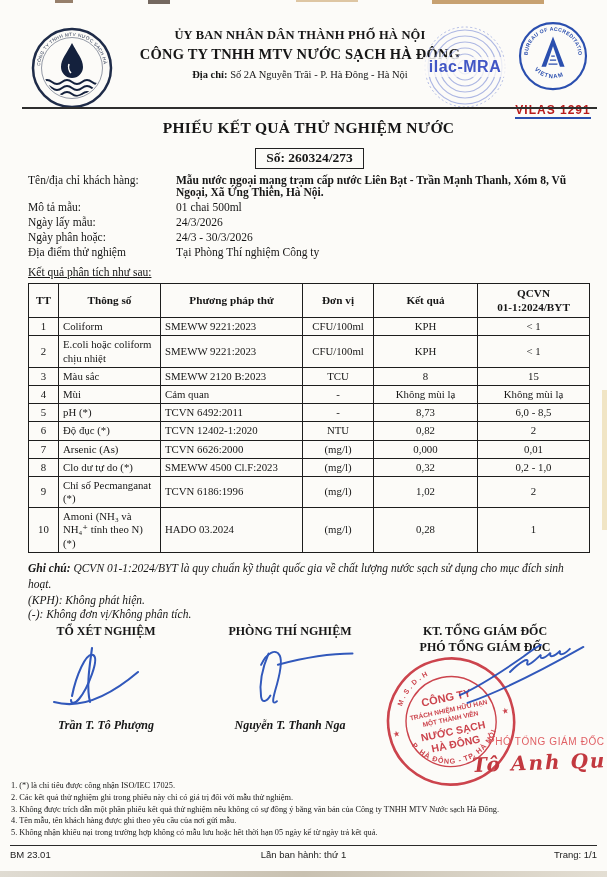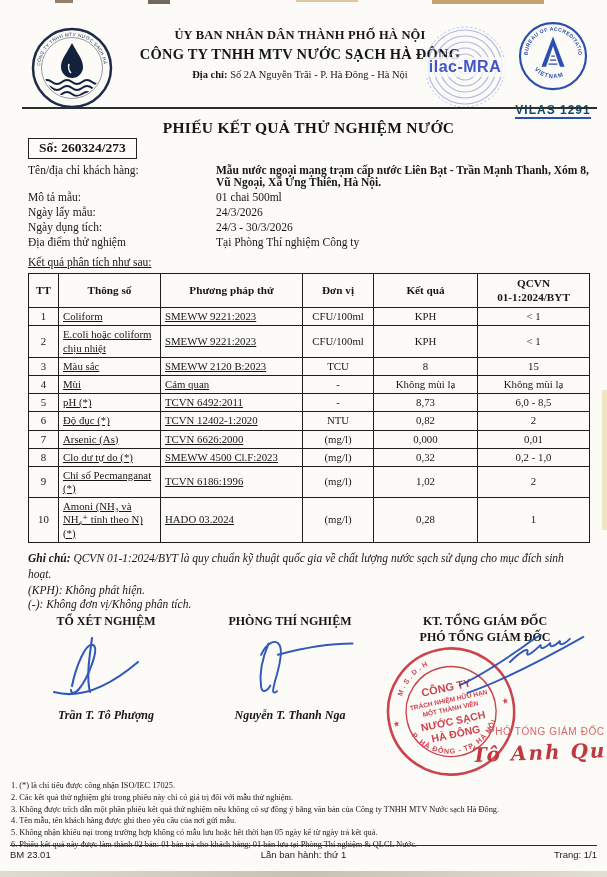--- a/index.html
+++ b/index.html
@@ -10,41 +10,41 @@
   
   .logo{position:absolute;left:30px;top:26px;}
   .hc{position:absolute;left:118px;top:28px;width:364px;text-align:center;}
   .org{font-size:12.5px;font-weight:bold;letter-spacing:.2px;}
   .company{font-size:14.5px;font-weight:bold;margin-top:3px;letter-spacing:.2px;}
   .addr{font-size:10.5px;margin-top:6px;}
   .contact{font-size:10.5px;margin-top:6px;}
   .b{font-weight:bold;}
   .ilac{position:absolute;left:423px;top:25px;}
   .vilas{position:absolute;left:506px;top:18px;width:94px;text-align:center;}
-  .vilas-code{font-family:"Liberation Sans",sans-serif;color:#0c4a6e;font-weight:bold;
+  .vilas-code{font-family:"Liberation Sans",sans-serif;color:#b91c1c;font-weight:bold;
               font-size:12px;border-bottom:2px solid #2b4faf;display:inline-block;letter-spacing:1px;margin-top:1px;}
   .hrule{position:absolute;top:107px;left:22px;right:10px;border-top:2px solid #2e2e2e;}
   
   .body-col{position:absolute;top:119px;left:28px;width:561px;}
   .title{text-align:center;font-size:15.5px;font-weight:bold;letter-spacing:.3px;}
-  .docno-row{display:flex;justify-content:flex-start;margin-top:1px;margin-right:-2px;}
+  .docno-row{display:flex;justify-content:center;margin-top:11px;margin-right:-2px;}
   .docno{border:1.6px solid #222;padding:1px 10px 2px;font-weight:bold;font-size:13.5px;}
   .info{margin-top:5px;font-size:11.5px;}
   .irow{display:flex;margin-top:3px;}
   .ilabel{width:148px;flex:none;}
-  .ival{flex:1;margin-left:40px;}
+  .ival{flex:1;}
   .ival.bold{font-weight:bold;}
   .result-intro{margin-top:8px;font-size:11.5px;text-decoration:underline;}
   
   table{margin-top:5px;border-collapse:collapse;table-layout:fixed;width:561px;font-size:10.8px;}
   th,td{border:1px solid #1d1d1d;padding:2px 4px;line-height:1.22;overflow:hidden;}
   th{font-weight:bold;text-align:center;font-size:11.2px;padding:3px 2px;}
   th .l2{display:block;}
   td.ct{text-align:center;}
-  td.lt{text-align:left;text-decoration:underline;}
+  td.lt{text-align:left;}
   
   .notes{margin-top:7px;font-style:italic;font-size:11.5px;line-height:1.4;}
   .notes .nb{font-weight:bold;}
   .note-line{margin-top:2px;font-style:italic;font-size:11.5px;}
   .date-line{text-align:right;font-weight:bold;font-style:italic;font-size:12px;margin-top:6px;padding-right:2px;}
   
   .sigs{position:relative;height:160px;margin-top:4px;}
   .sig-col{position:absolute;text-align:center;top:0;}
   .sc1{left:2px;width:152px;}
   .sc2{left:178px;width:168px;}
@@ -159,21 +159,21 @@
         </div>
       <div class="irow">
           <span class="ilabel">Mô tả mẫu:</span>
           <span class="ival">01 chai 500ml</span>
         </div>
       <div class="irow">
           <span class="ilabel">Ngày lấy mẫu:</span>
           <span class="ival">24/3/2026</span>
         </div>
       <div class="irow">
-          <span class="ilabel">Ngày dụng tích:</span>
+          <span class="ilabel">Ngày phân hoặc:</span>
           <span class="ival">24/3 - 30/3/2026</span>
         </div>
       <div class="irow">
           <span class="ilabel">Địa điểm thử nghiệm</span>
           <span class="ival">Tại Phòng Thí nghiệm Công ty</span>
         </div>
       <div class="result-intro">Kết quả phân tích như sau:</div>
     </div>
 
     <table>
@@ -361,21 +361,20 @@
       <div class="sig-name" style="position:absolute;left:2px;top:108px;width:152px;"></div>
     </div>
   </div>
 
   <div class="footnotes">
     <div>1. (*) là chỉ tiêu được công nhận ISO/IEC 17025.</div>
     <div>2. Các kết quả thử nghiệm ghi trong phiếu này chỉ có giá trị đối với mẫu thử nghiệm.</div>
     <div>3. Không được trích dẫn một phần phiếu kết quả thử nghiệm nếu không có sự đồng ý bằng văn bản của Công ty TNHH MTV Nước sạch Hà Đông.</div>
     <div>4. Tên mẫu, tên khách hàng được ghi theo yêu cầu của nơi gửi mẫu.</div>
     <div>5. Không nhận khiếu nại trong trường hợp không có mẫu lưu hoặc hết thời hạn 05 ngày kể từ ngày trả kết quả.</div>
-    <div>6. Phiếu kết quả này được làm thành 02 bản: 01 bản trả cho khách hàng; 01 bản lưu tại Phòng Thí nghiệm &amp; QLCL Nước.</div>
   </div>
 
   <div class="footbar">
     <div class="fb-left">BM 23.01</div>
     <div class="fb-center">Lần ban hành: thứ 1</div>
     <div class="fb-right">Trang: 1/1</div>
   </div>
 
 </div>
 

